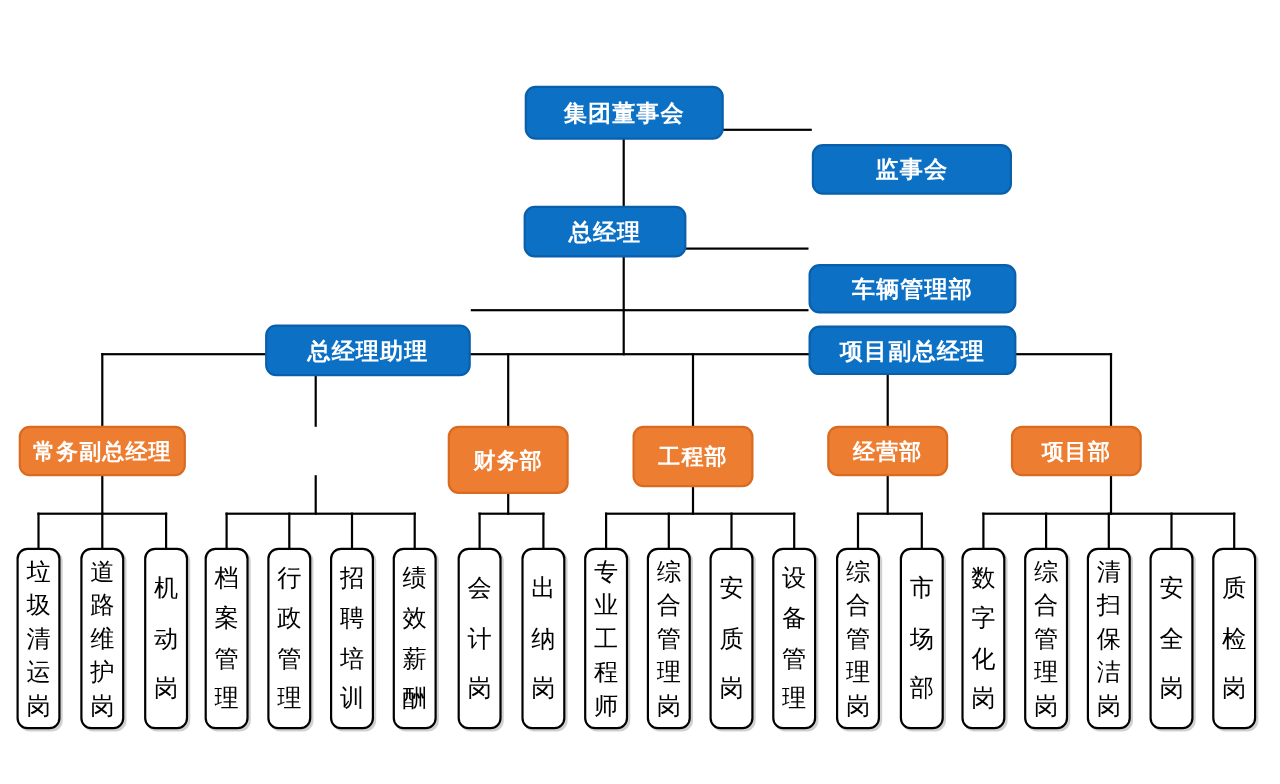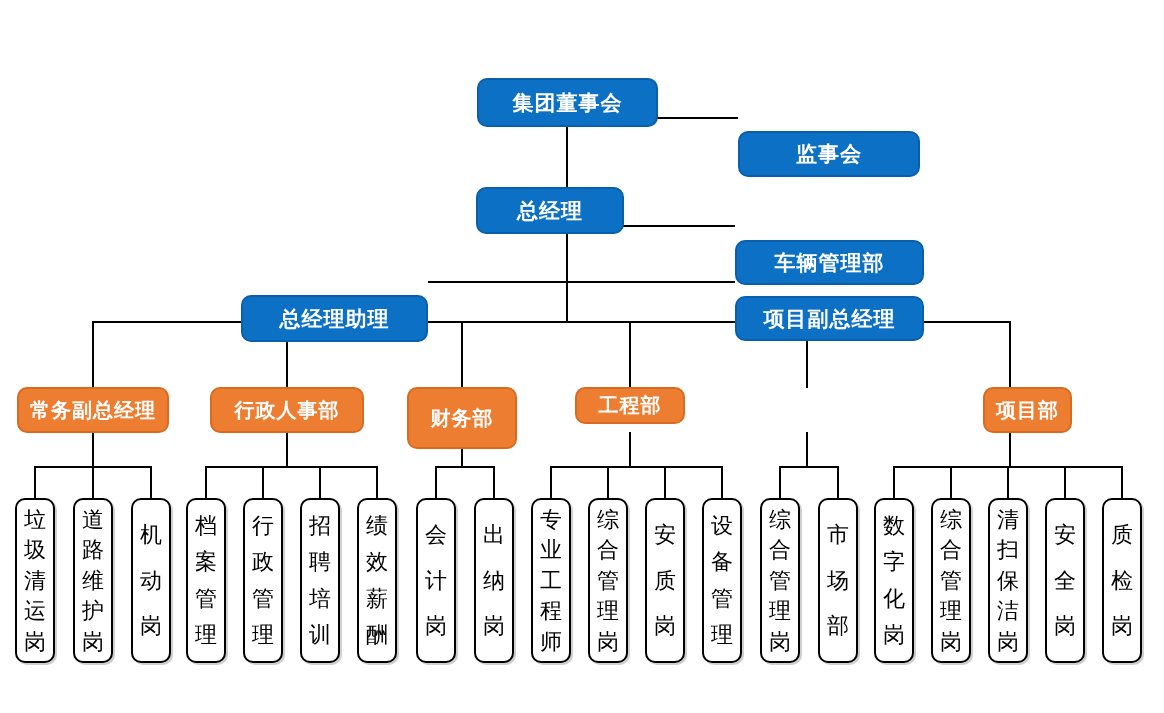--- a/index.html
+++ b/index.html
@@ -140,34 +140,34 @@
   </div>
 
   <div class="node blue" style="left:241px;top:259px;width:187px;height:47px">
     <span class="nlabel">总经理助理</span>
   </div>
 
   <div class="node orange" style="left:17px;top:387px;width:152px;height:46px">
     <span class="nlabel">常务副总经理</span>
   </div>
 
-  <div class="node orange" style="left:210px;top:387px;width:154px;height:46px">
-    <span class="nlabel">行政人事部</span>
-  </div>
 
   <div class="node orange" style="left:407px;top:387px;width:110px;height:62px">
     <span class="nlabel">财务部</span>
   </div>
 
-  <div class="node orange" style="left:575px;top:387px;width:110px;height:37px">
+  <div class="node orange" style="left:575px;top:387px;width:110px;height:56px">
     <span class="nlabel">工程部</span>
   </div>
 
-
-  <div class="node orange" style="left:983px;top:387px;width:89px;height:46px">
+  <div class="node orange" style="left:752px;top:387px;width:110px;height:46px">
+    <span class="nlabel">经营部</span>
+  </div>
+
+  <div class="node orange" style="left:919px;top:387px;width:119px;height:46px">
     <span class="nlabel">项目部</span>
   </div>
 
   <div id="posts">
       <div class="post" style="left: 15px;">
         <span class="vtext">
           <span class="vchar">垃</span>
           <span class="vchar">圾</span>
           <span class="vchar">清</span>
           <span class="vchar">运</span>

